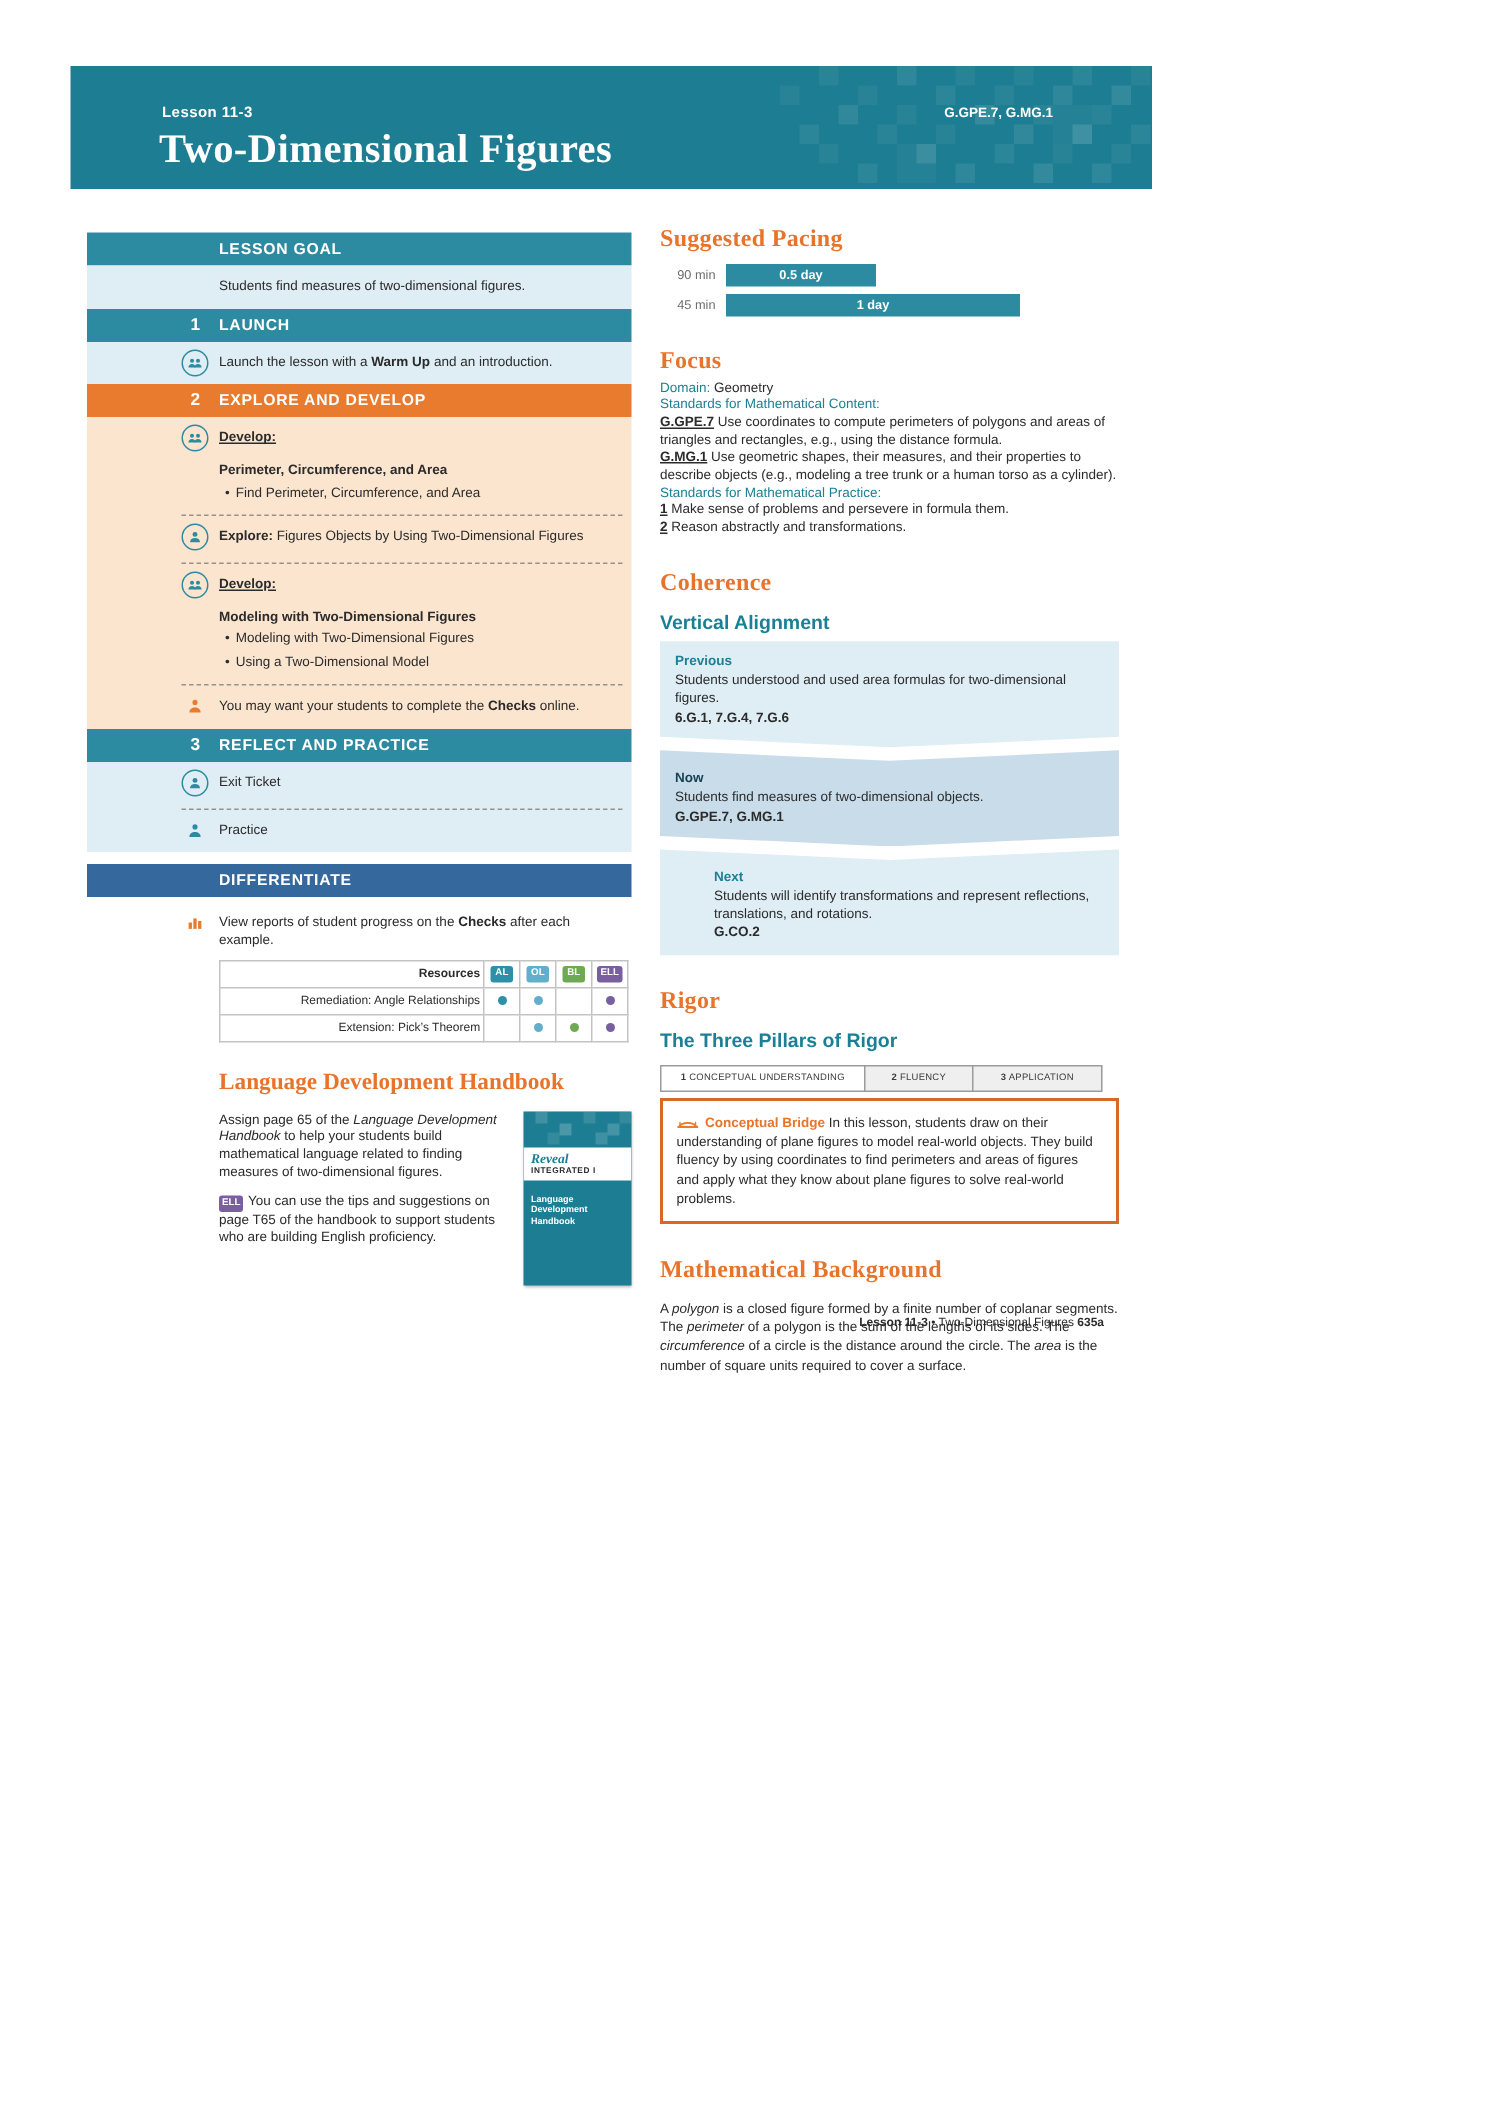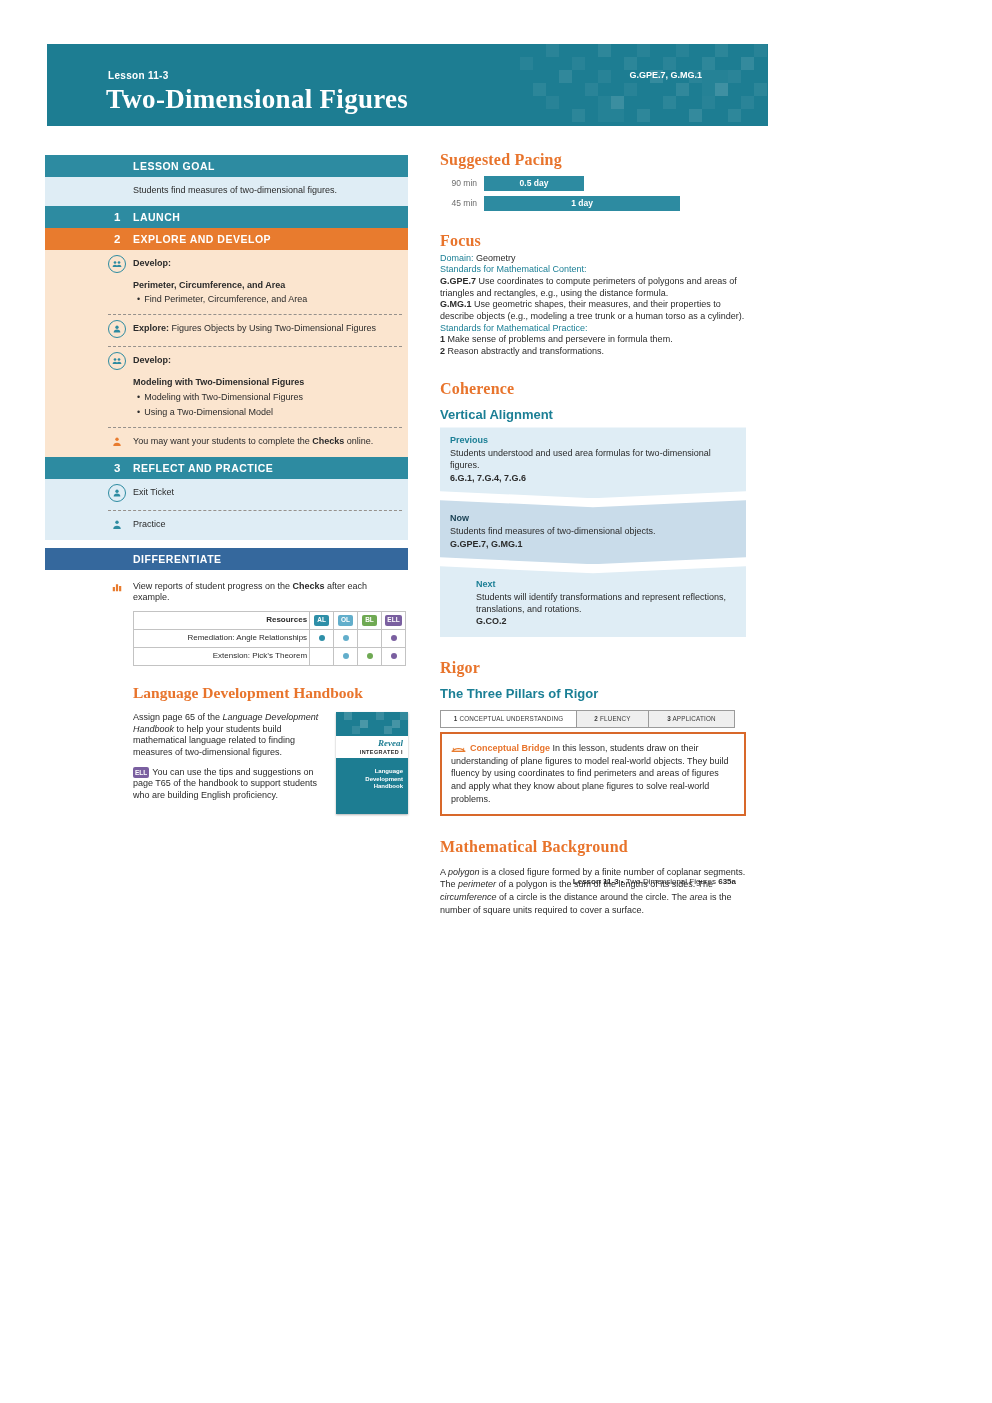--- a/index.html
+++ b/index.html
@@ -4,32 +4,32 @@
 <style>
   :root{
     --teal-dark:#1d7d92; --teal-bar:#2d8ba1; --teal-text:#1b7f95;
     --orange:#e87b2e; --orange-heading:#e8742c; --orange-panel:#fbe5cf;
     --blue-panel:#dfedf5; --now-panel:#c9dcea; --diff-blue:#35689d;
     --badge-al:#2e8fa8; --badge-ol:#62aecb; --badge-bl:#6fa953; --badge-ell:#7a5fa0;
   }
   *{margin:0;padding:0;box-sizing:border-box;}
   html,body{background:#fff;}
   body{width:992px;height:1403px;position:relative;font-family:"Liberation Sans","DejaVu Sans",sans-serif;color:#2b2b2b;font-size:9px;line-height:1.3;}
-  .bold{font-weight:bold;}
+  .bold{font-weight:bold;text-decoration:underline;}
   .teal-bold{color:var(--teal-text);font-weight:normal;}
 
   
   .banner{position:absolute;left:47px;top:44px;width:721px;height:82px;background:var(--teal-dark);color:#fff;overflow:hidden;}
   .banner-mosaic{position:absolute;right:0;top:0;}
   .banner-lesson-number{position:absolute;left:61px;top:25px;font-size:10px;font-weight:bold;letter-spacing:.3px;}
   .banner-title{position:absolute;left:59px;top:38px;font-family:"Liberation Serif","DejaVu Serif",serif;font-size:27px;font-weight:bold;letter-spacing:.3px;white-space:nowrap;}
   .banner-standards{position:absolute;right:66px;top:26px;font-size:9px;font-weight:bold;}
 
   
-  .left-col{position:absolute;left:45px;top:155px;width:363px;}
+  .left-col{position:absolute;left:58px;top:155px;width:363px;}
   .section-bar{position:relative;height:22px;line-height:22px;color:#fff;font-weight:bold;font-size:10.5px;letter-spacing:.5px;padding-left:88px;}
   .bar-teal{background:var(--teal-bar);}
   .bar-orange{background:var(--orange);}
   .bar-blue{background:var(--diff-blue);}
   .section-bar .num{position:absolute;left:69px;top:0;font-size:11.5px;}
   .panel{position:relative;}
   .panel-blue{background:var(--blue-panel);}
   .panel-orange{background:var(--orange-panel);}
   .goal-panel{padding:8px 12px 9px 88px;}
   .icon-row{position:relative;padding:8px 12px 2px 88px;min-height:24px;}
@@ -59,21 +59,21 @@
   .lvl-al.has-dot::after{background:var(--badge-al);} .lvl-ol.has-dot::after{background:var(--badge-ol);}
   .lvl-bl.has-dot::after{background:var(--badge-bl);} .lvl-ell.has-dot::after{background:var(--badge-ell);}
 
   
   .ldh{margin:17px 0 0 88px;width:275px;}
   .ldh h3{font-family:"Liberation Serif","DejaVu Serif",serif;color:var(--orange-heading);font-size:15.5px;font-weight:bold;white-space:nowrap;margin-bottom:9px;}
   .ldh-body{display:flex;gap:9px;}
   .ldh-text{width:194px;}
   .ldh-text p{margin-bottom:8px;}
   .ell-p .badge{margin-right:3px;}
-  .book{width:72px;height:102px;background:var(--teal-dark);position:relative;overflow:hidden;flex:none;box-shadow:0 1px 2px rgba(0,0,0,.3);text-align:right;}
+  .book{width:72px;height:116px;background:var(--teal-dark);position:relative;overflow:hidden;flex:none;box-shadow:0 1px 2px rgba(0,0,0,.3);}
   .book-band{position:absolute;left:0;top:24px;width:100%;background:#fff;padding:3px 5px 2px;}
   .book-brand{font-family:"Liberation Serif","DejaVu Serif",serif;font-style:italic;font-weight:bold;color:var(--teal-dark);font-size:9px;line-height:1;}
   .book-series{font-size:5.5px;font-weight:bold;color:#2b2b2b;letter-spacing:.4px;margin-top:1px;}
   .book-title{position:absolute;left:5px;top:56px;width:62px;color:#fff;font-size:6px;font-weight:bold;line-height:1.25;}
 
   
   .right-col{position:absolute;left:440px;top:150px;width:306px;}
   .h-orange{font-family:"Liberation Serif","DejaVu Serif",serif;color:var(--orange-heading);font-size:16px;font-weight:bold;letter-spacing:.2px;}
   .pace-row{display:flex;align-items:center;margin-top:5px;}
   .pace-label{width:37px;text-align:right;margin-right:7px;color:#6d6d6d;font-size:8.5px;}
@@ -167,20 +167,33 @@
       <span>LESSON GOAL</span>
     </div>
     <div class="panel panel-blue goal-panel">
       <span>Students find measures of two-dimensional figures.</span>
     </div>
 
     <div class="section-bar bar-teal">
       <span class="num">1</span>
       <span>LAUNCH</span>
     </div>
+    <div class="panel panel-blue">
+      <div class="icon-row last">
+        <span class="cicon ic-teal">
+          <svg viewBox="0 0 24 24">
+              <circle cx="8" cy="9" r="2.7"></circle>
+              <circle cx="16" cy="9" r="2.7"></circle>
+              <path d="M3.2 18c0-3.1 2.1-4.7 4.8-4.7s4.8 1.6 4.8 4.7z"></path>
+              <path d="M11.2 18c0-3.1 2.1-4.7 4.8-4.7s4.8 1.6 4.8 4.7z"></path>
+            </svg>
+        </span>
+        <span><span>Launch the lesson with a </span><span style="font-weight: bold;">Warm Up</span><span> and an introduction.</span></span>
+      </div>
+    </div>
 
     <div class="section-bar bar-orange">
       <span class="num">2</span>
       <span>EXPLORE AND DEVELOP</span>
     </div>
     <div class="panel panel-orange">
       <div class="icon-row">
         <span class="cicon ic-teal">
           <svg viewBox="0 0 24 24">
               <circle cx="8" cy="9" r="2.7"></circle>

